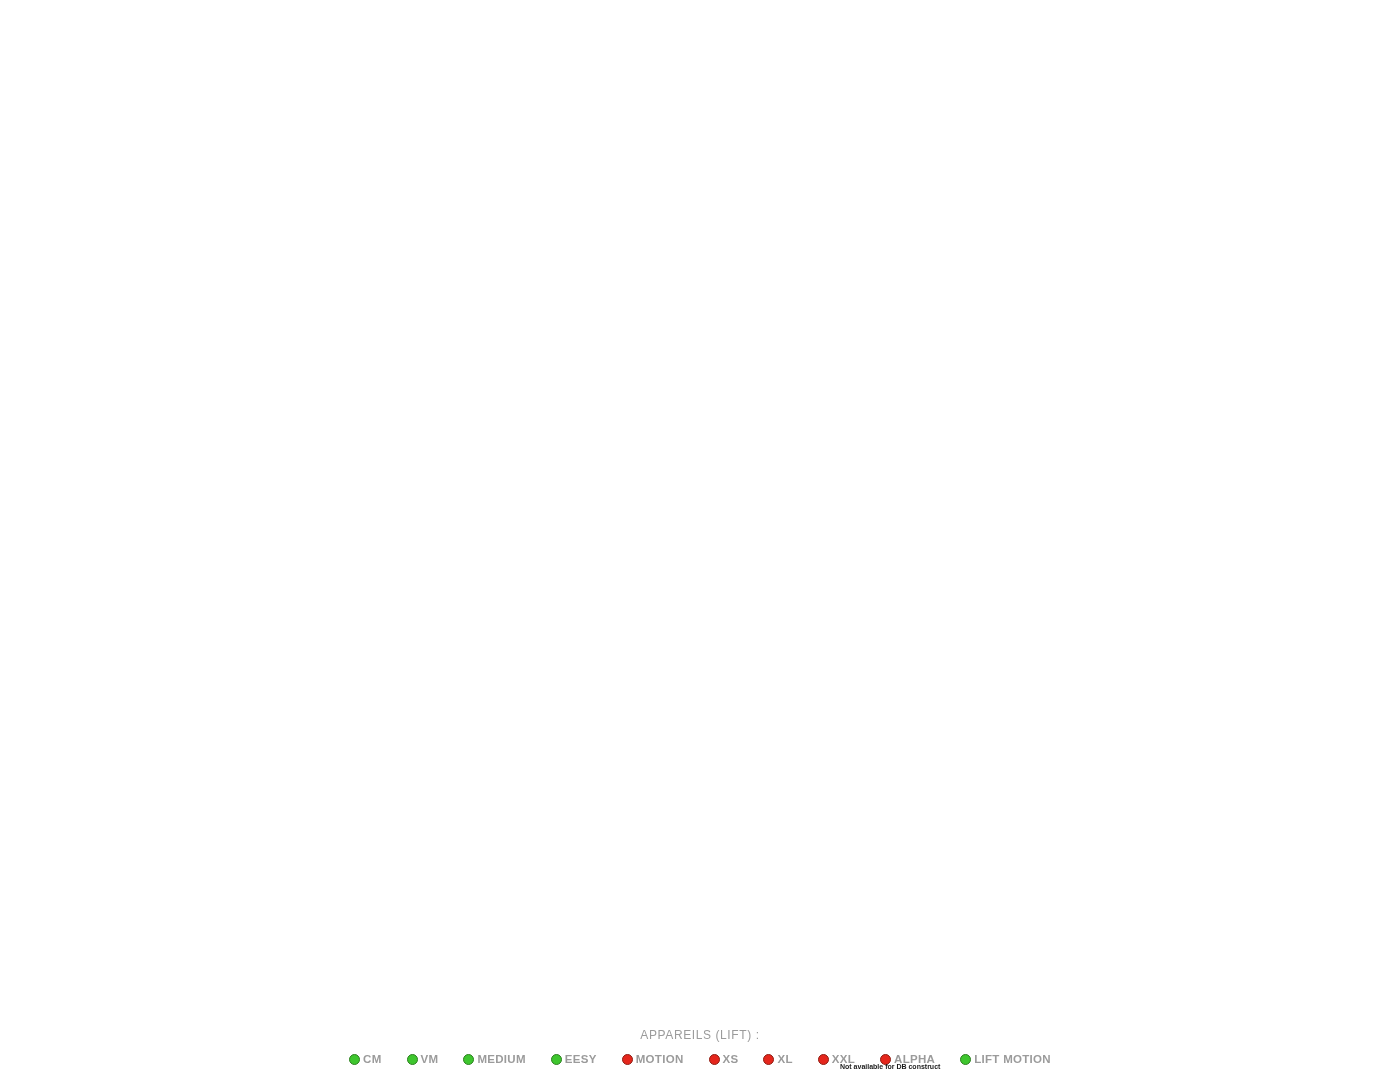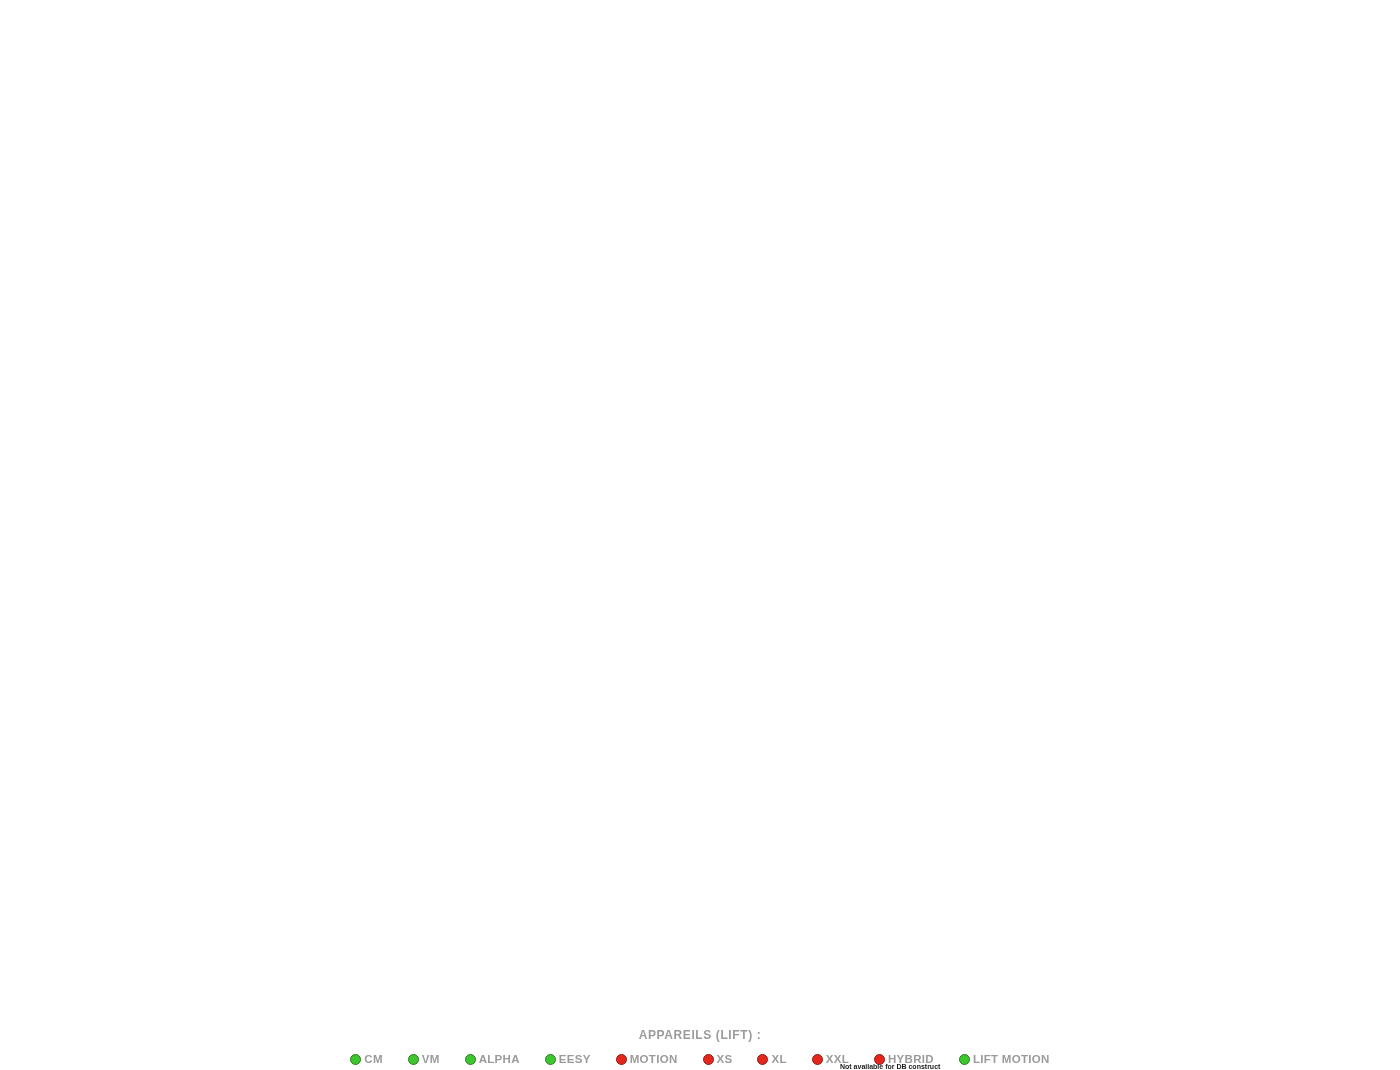--- a/index.html
+++ b/index.html
@@ -24,21 +24,21 @@
     position: absolute;
     left: 0;
     right: 0;
     top: 1028px;
     height: 42px;
   }
 
   .footer-title {
     text-align: center;
     color: #9b9b9b;
-    font-weight: bold;
+    font-weight: normal;
     font-size: 12px;
     letter-spacing: 0.6px;
   }
 
   .legend {
     display: flex;
     justify-content: center;
     align-items: center;
     gap: 25px;
     margin-top: 11px;
@@ -111,21 +111,21 @@
         <div class="device-item">
           <span class="dot green"></span>
           <span class="device-label">CM</span>
         </div>
         <div class="device-item">
           <span class="dot green"></span>
           <span class="device-label">VM</span>
         </div>
         <div class="device-item">
           <span class="dot green"></span>
-          <span class="device-label">ALPHA</span>
+          <span class="device-label">MEDIUM</span>
         </div>
         <div class="device-item">
           <span class="dot green"></span>
           <span class="device-label">EESY</span>
         </div>
         <div class="device-item">
           <span class="dot red"></span>
           <span class="device-label">MOTION</span>
         </div>
         <div class="device-item">
@@ -135,21 +135,21 @@
         <div class="device-item">
           <span class="dot red"></span>
           <span class="device-label">XL</span>
         </div>
         <div class="device-item">
           <span class="dot red"></span>
           <span class="device-label">XXL</span>
         </div>
         <div class="device-item">
           <span class="dot red"></span>
-          <span class="device-label">HYBRID</span>
+          <span class="device-label">ALPHA</span>
         </div>
         <div class="device-item">
           <span class="dot green"></span>
           <span class="device-label">LIFT MOTION</span>
         </div>
       </div>
 
     <div class="note">
       <span>Not available for DB construct</span>
 

